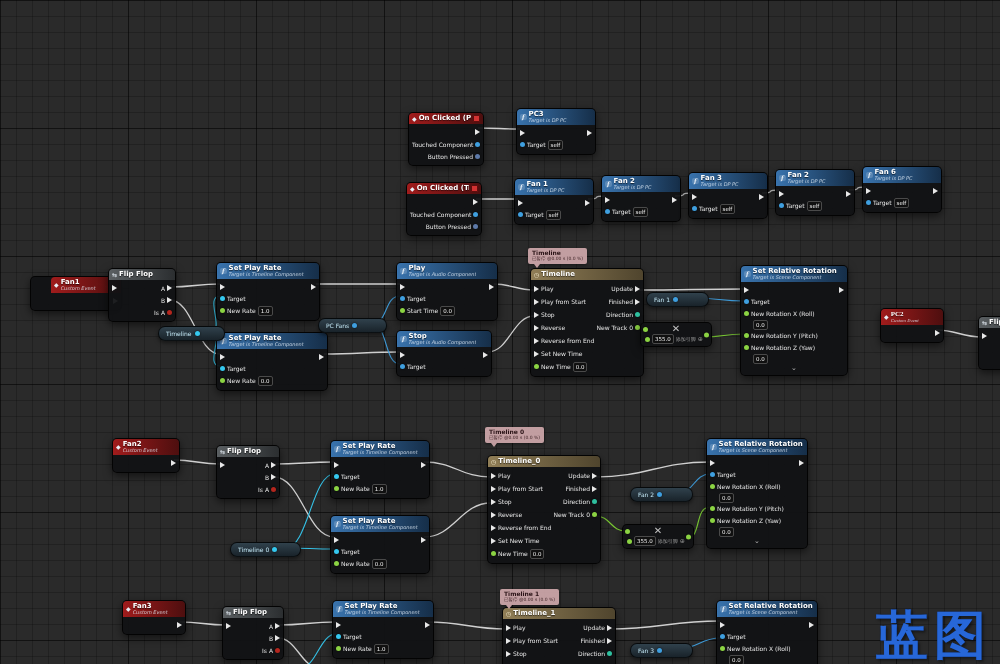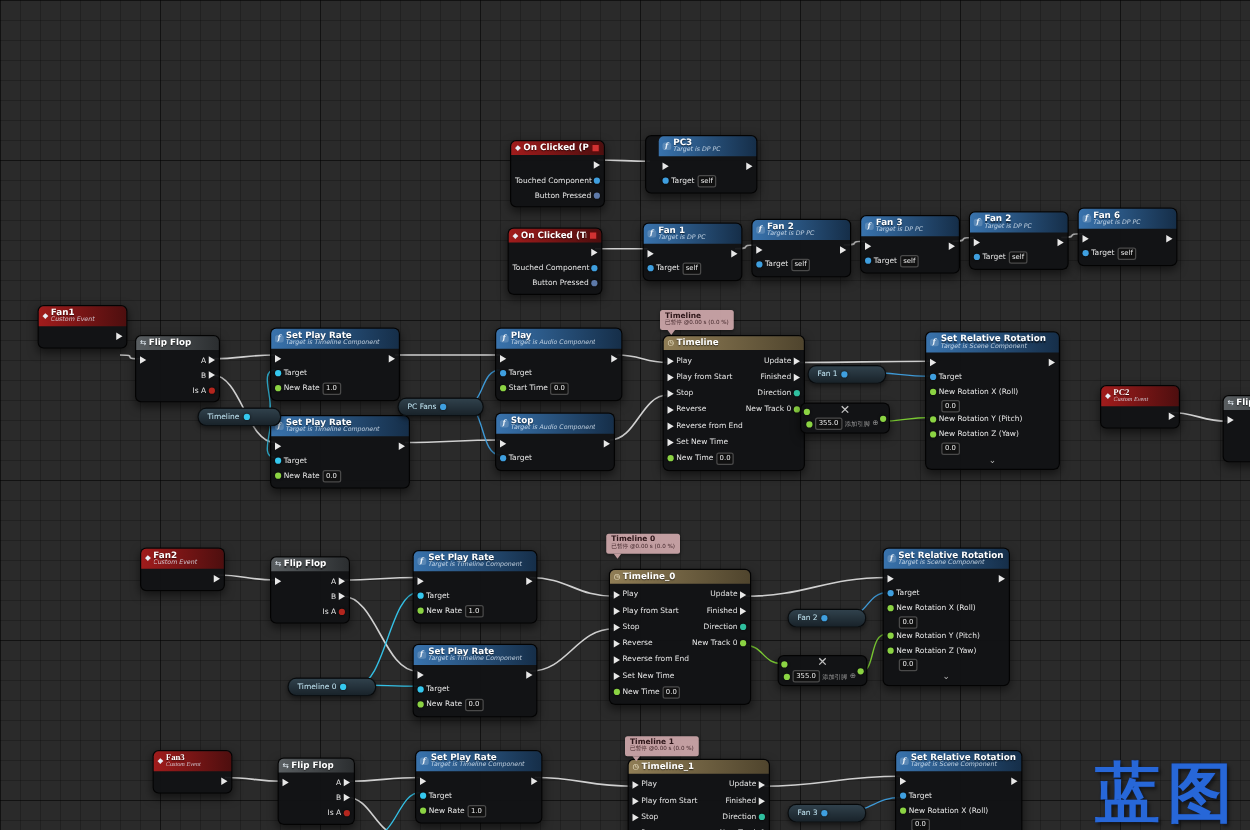--- a/index.html
+++ b/index.html
@@ -141,21 +141,21 @@
         </div>
         <div class="nrow">
           <div class="pg"></div>
           <div class="pg">
             <span class="plabel">Button Pressed</span>
             <span class="pin-dot" style="background: rgb(93, 121, 168);"></span>
           </div>
         </div>
       </div>
     </div>
-    <div class="node function" style="left: 516px; top: 108px; width: 78px; padding-left: 10px;">
+    <div class="node function" style="left: 516px; top: 108px; width: 78px;">
       <div class="hdr hdr-function">
         <span class="nicon icon-function">f</span>
         <div class="twrap">
           <div class="ntitle">PC3</div>
           <div class="nsub">Target is DP PC</div>
         </div>
       </div>
       <div class="nbody">
         <div class="nrow">
           <div class="pg">
@@ -334,21 +334,21 @@
         <div class="nrow">
           <div class="pg">
             <span class="pin-dot" style="background: rgb(63, 159, 223);"></span>
             <span class="plabel">Target</span>
             <span class="vbox">self</span>
           </div>
           <div class="pg"></div>
         </div>
       </div>
     </div>
-    <div class="node event" style="left: 30px; top: 244px; width: 70px;">
+    <div class="node event" style="left: 30px; top: 276px; width: 70px; padding-left: 20px;">
       <div class="hdr hdr-event">
         <span class="nicon icon-event">◆</span>
         <div class="twrap">
           <div class="ntitle">Fan1</div>
           <div class="nsub">Custom Event</div>
         </div>
       </div>
       <div class="nbody">
         <div class="nrow">
           <div class="pg"></div>
@@ -946,21 +946,21 @@
           <div class="pg"></div>
         </div>
         <div class="nrow valrow">
           <span class="vbox">0.0</span>
         </div>
         <div class="chevrow">
           <span class="chev">⌄</span>
         </div>
       </div>
     </div>
-    <div class="node event" style="left: 122px; top: 600px; width: 62px; font-family: Liberation Serif, serif;">
+    <div class="node event" style="left: 122px; top: 600px; width: 62px;">
       <div class="hdr hdr-event">
         <span class="nicon icon-event">◆</span>
         <div class="twrap">
           <div class="ntitle">Fan3</div>
           <div class="nsub">Custom Event</div>
         </div>
       </div>
       <div class="nbody">
         <div class="nrow">
           <div class="pg"></div>

